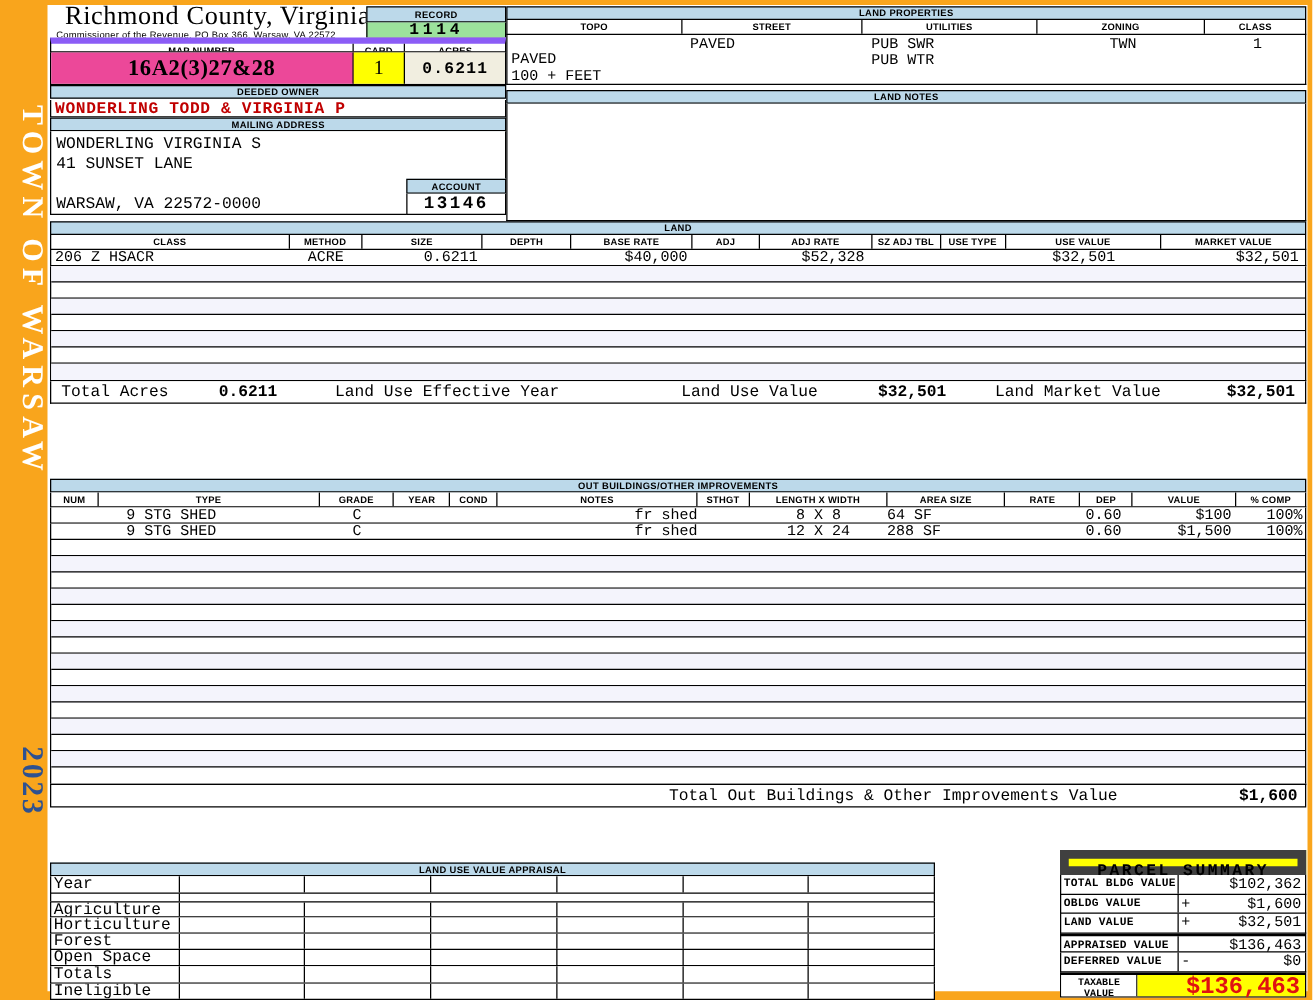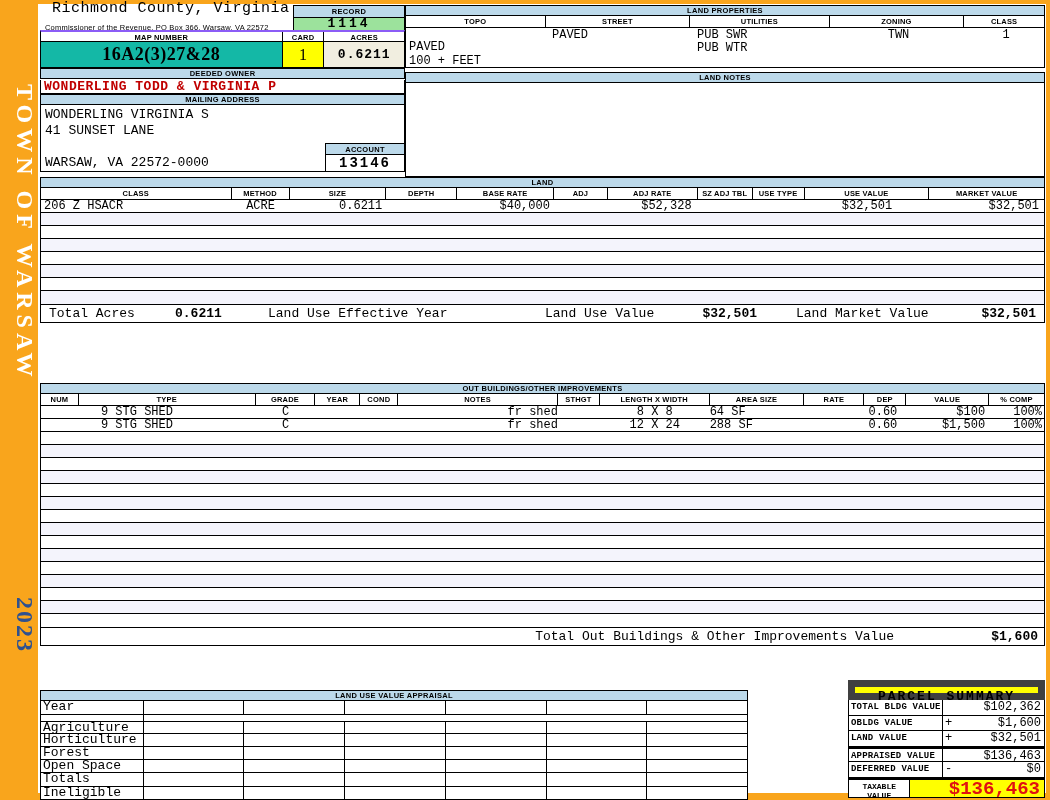--- a/index.html
+++ b/index.html
@@ -26,35 +26,35 @@
   .drow { display:flex; background:#FFFFFF; border:1px solid #000; border-top:none; height:13px;
     font:12px "Liberation Mono","DejaVu Sans Mono",monospace; line-height:12px; }
   .drow > div { height:100%; overflow:hidden; white-space:nowrap; }
   .erows { border:1px solid #000; border-top:none; background:#fff; }
   .erow { height:13px; border-bottom:1px solid #000; }
   .erow:last-child { border-bottom:none; }
   .stripe-odd  .erow:nth-child(odd)  { background:#F4F4FC; }
   .stripe-even .erow:nth-child(even) { background:#F4F4FC; }
 
   
-  .county { position:absolute; left:52px; top:0px; font-family:Liberation Mono, monospace;
-    font-size:15px; letter-spacing:.5px; color:#000; }
+  .county { position:absolute; left:52px; top:0px; font-family:Liberation Serif, serif;
+    font-size:21px; letter-spacing:.5px; color:#000; }
   .commish { position:absolute; left:45px; top:23px; font-size:7.5px; color:#000; letter-spacing:.2px; }
 
   .recbox { position:absolute; left:293px; top:5px; width:112px; }
   .recbox .strip { height:13px; line-height:12px; }
   .recval { background:#9CE29C; border:1px solid #000; border-top:none; height:13px; text-align:center;
     font:bold 13px "Liberation Mono",monospace; line-height:12px; letter-spacing:3px; }
 
   .mapgrid { position:absolute; left:40px; top:30px; width:365px; }
-  .mapgrid .hdr { border-top:2px solid #8b5cf6; }
+  .mapgrid .hdr { border-top:5px solid #8b5cf6; }
   .mgv { display:flex; border:1px solid #000; border-top:none; height:26px; }
   .mgv > div { border-right:1px solid #000; height:100%; text-align:center; }
   .mgv > div:last-child { border-right:none; }
-  .map-val { width:243px; background:#14b8a6; font:bold 18px "Liberation Serif",serif; line-height:25px; letter-spacing:.5px; }
+  .map-val { width:243px; background:#ec4899; font:bold 18px "Liberation Serif",serif; line-height:25px; letter-spacing:.5px; }
   .card-val { width:42px; background:#FFFF00; font:16px "Liberation Serif",serif; line-height:25px; }
   .acres-val { width:80px; background:#F1EEE0; font:bold 13px "Liberation Mono",monospace; line-height:25px; letter-spacing:1px; }
 
   .owner-strip { position:absolute; left:40px; top:68px; width:365px; }
   .owner-val { position:absolute; left:40px; top:80px; width:365px; height:14px; background:#fff;
     border:1px solid #000; border-top:none; font:bold 13px "Liberation Mono",monospace; line-height:13px;
     color:#C00000; padding-left:3px; letter-spacing:.5px; }
   .mail-strip { position:absolute; left:40px; top:94px; width:365px; }
   .mail-body { position:absolute; left:40px; top:105px; width:365px; height:67px; background:#fff;
     border:1px solid #000; border-top:none; font:13px "Liberation Mono",monospace; padding:2px 0 0 4px; }

